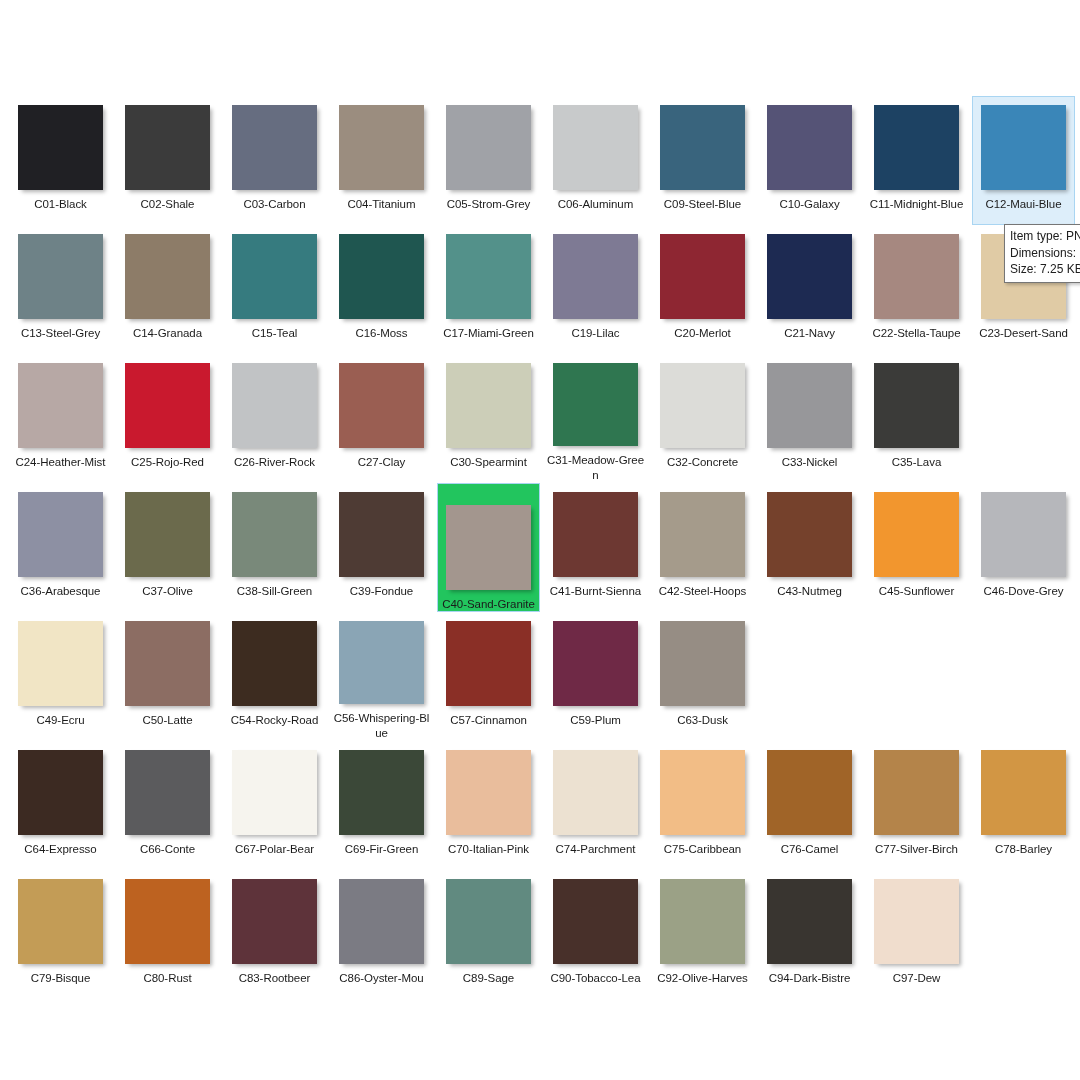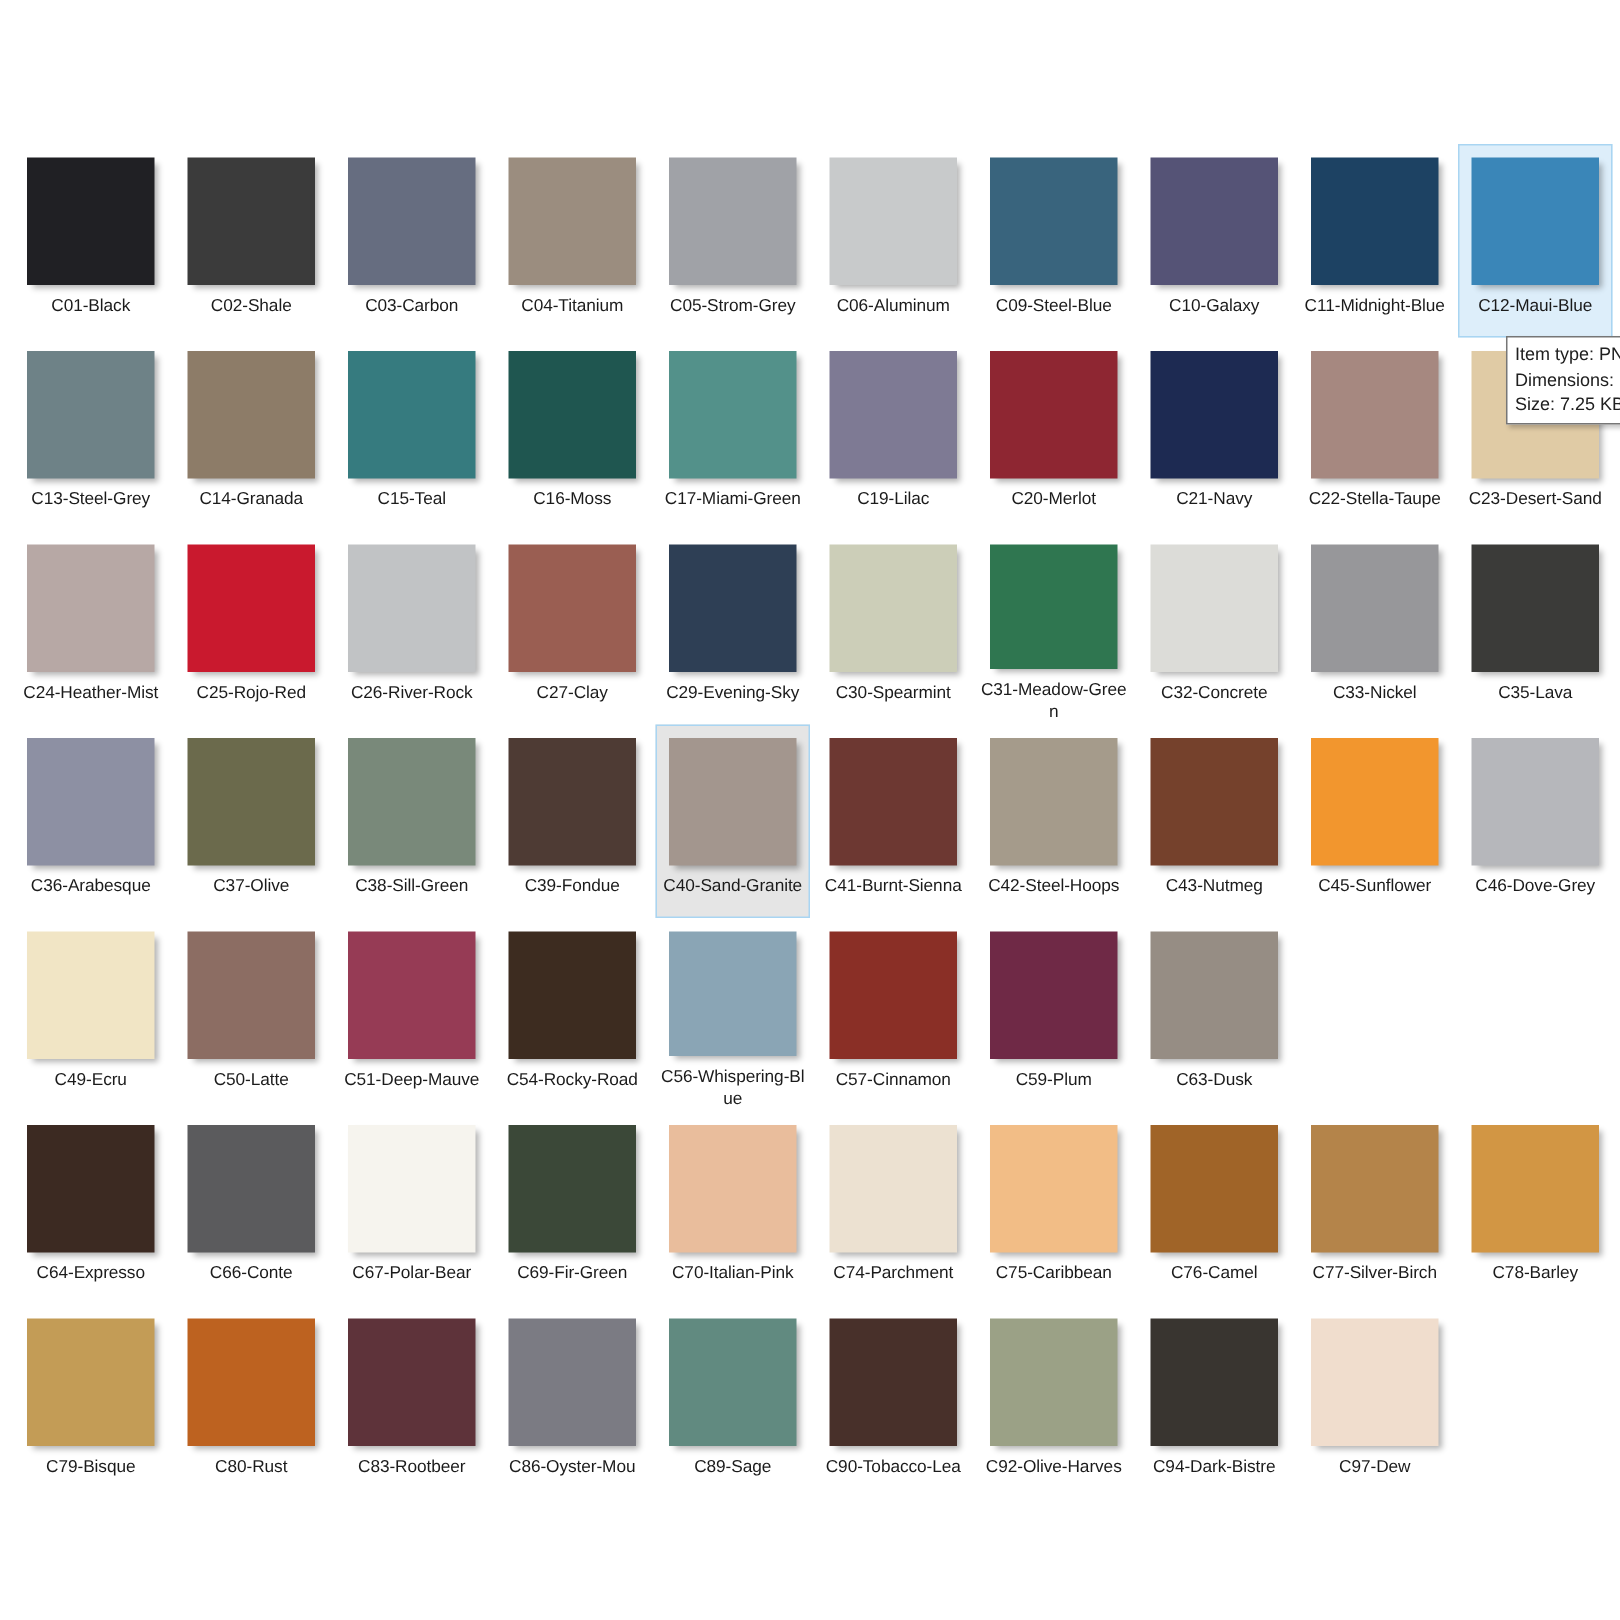--- a/index.html
+++ b/index.html
@@ -41,22 +41,23 @@
     border: 1px solid transparent;
     background: transparent;
   }
   .file-item:first-child { margin-left: 9px; }
 
   .file-item.selected {
     background: #ddeefa;
     border: 1px solid #a9d5f2;
   }
   .file-item.focused {
-    background: #e5e5e5;
+    background: #22c55e;
     border: 1px solid #a9d5f2;
+    justify-content: flex-end;
   }
 
   .swatch {
     width: 85px;
     height: 85px;
     box-shadow: 3px 3px 4px -1px rgba(0,0,0,0.30);
   }
 
   .file-label {
     margin-top: 7px;
@@ -188,24 +189,20 @@
       </div>
       <div class="file-item">
         <div class="swatch" style="background: rgb(193, 195, 197);"></div>
         <div class="file-label">C26-River-Rock</div>
       </div>
       <div class="file-item">
         <div class="swatch" style="background: rgb(154, 94, 82);"></div>
         <div class="file-label">C27-Clay</div>
       </div>
       <div class="file-item">
-        <div class="swatch" style="background: rgb(46, 63, 85);"></div>
-        <div class="file-label">C29-Evening-Sky</div>
-      </div>
-      <div class="file-item">
         <div class="swatch" style="background: rgb(204, 206, 184);"></div>
         <div class="file-label">C30-Spearmint</div>
       </div>
       <div class="file-item">
         <div class="swatch" style="background: rgb(47, 118, 80);"></div>
         <div class="file-label">C31-Meadow-Green</div>
       </div>
       <div class="file-item">
         <div class="swatch" style="background: rgb(220, 220, 216);"></div>
         <div class="file-label">C32-Concrete</div>
@@ -262,24 +259,20 @@
       </div>
     </div>
     <div class="grid-row">
       <div class="file-item">
         <div class="swatch" style="background: rgb(241, 229, 197);"></div>
         <div class="file-label">C49-Ecru</div>
       </div>
       <div class="file-item">
         <div class="swatch" style="background: rgb(140, 109, 99);"></div>
         <div class="file-label">C50-Latte</div>
-      </div>
-      <div class="file-item">
-        <div class="swatch" style="background: rgb(150, 59, 85);"></div>
-        <div class="file-label">C51-Deep-Mauve</div>
       </div>
       <div class="file-item">
         <div class="swatch" style="background: rgb(61, 44, 32);"></div>
         <div class="file-label">C54-Rocky-Road</div>
       </div>
       <div class="file-item">
         <div class="swatch" style="background: rgb(138, 165, 181);"></div>
         <div class="file-label">C56-Whispering-Blue</div>
       </div>
       <div class="file-item">

